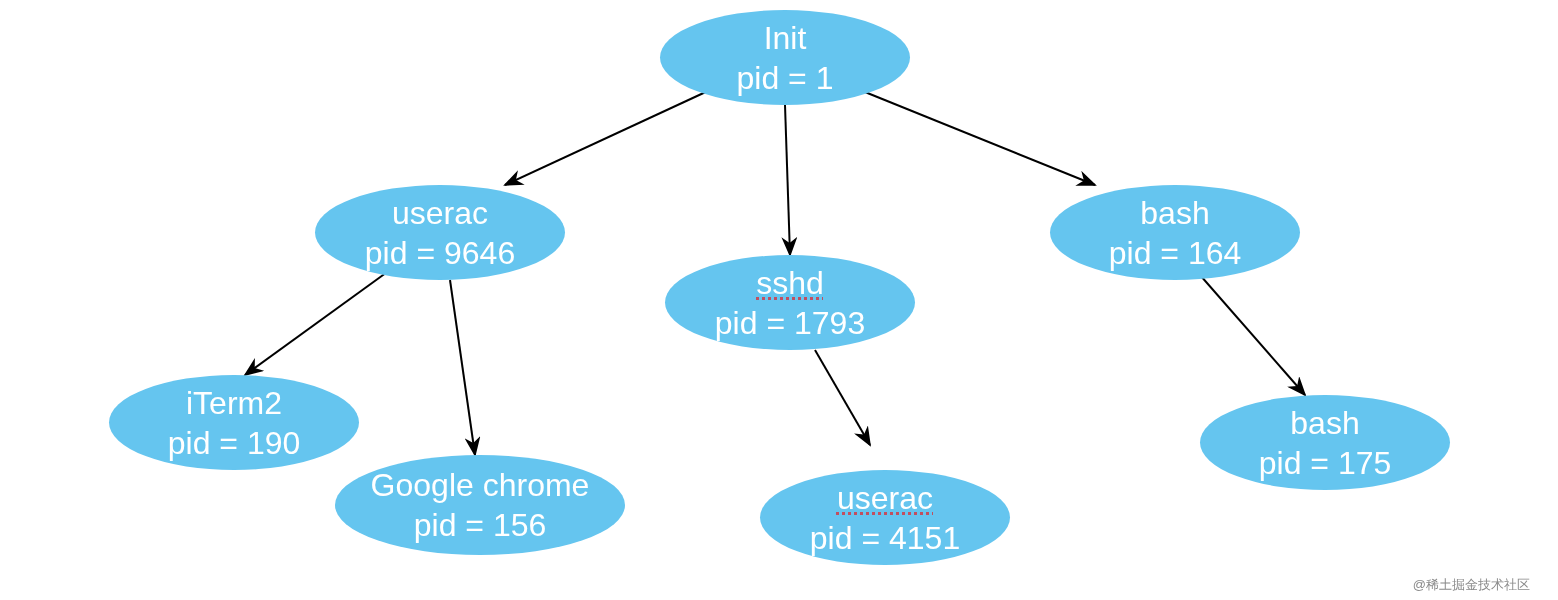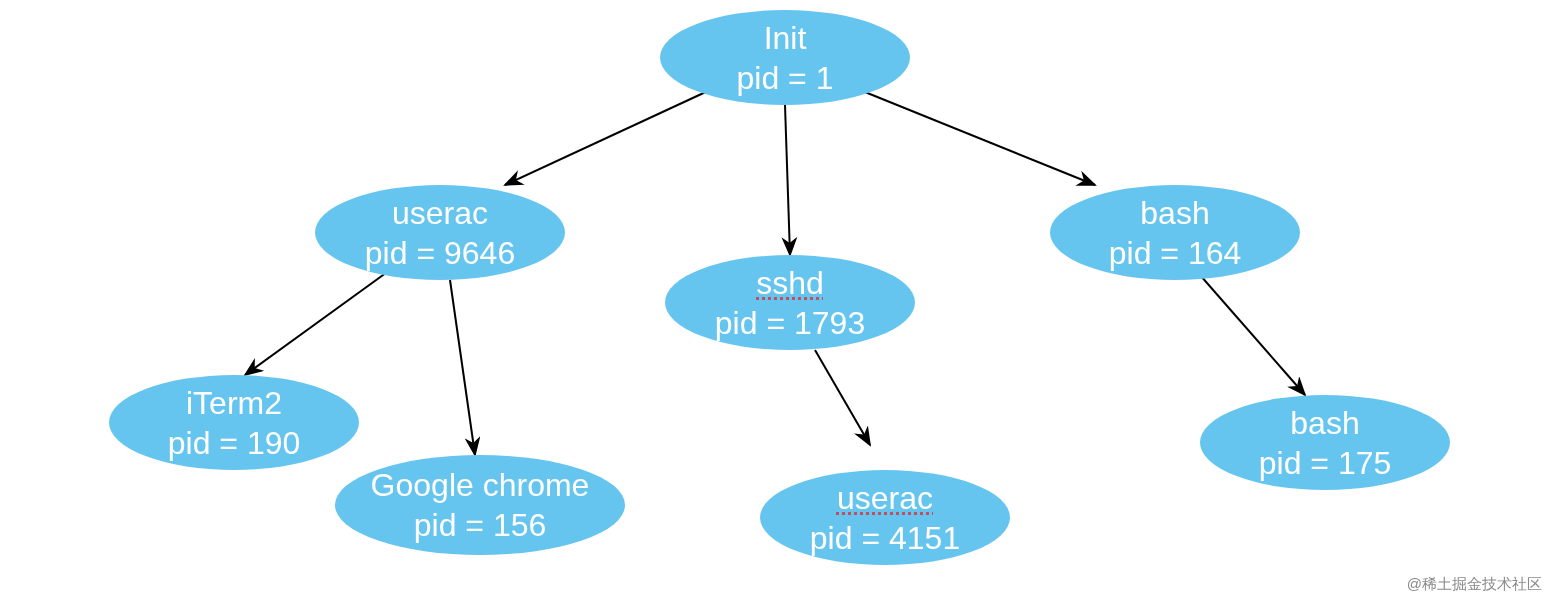--- a/index.html
+++ b/index.html
@@ -35,23 +35,23 @@
     white-space: nowrap;
   }
   .underline {
     text-decoration: underline;
     text-decoration-color: rgba(255,0,0,0.6);
     text-decoration-style: dotted;
     text-underline-offset: 3px;
   }
   .watermark {
     position: absolute;
-    right: 16px;
+    right: 28px;
     bottom: 6px;
-    font-size: 15px;
+    font-size: 13px;
     color: #8a8a8a;
   }
 </style>
 </head>
 <body>
 
 <svg width="1558" height="600">
   <defs>
     <marker id="arrowhead" markerWidth="10" markerHeight="8" refX="9" refY="4" orient="auto" markerUnits="strokeWidth">
       <path d="M0,0 L10,4 L0,8 L3,4 Z" fill="#000000"></path>

